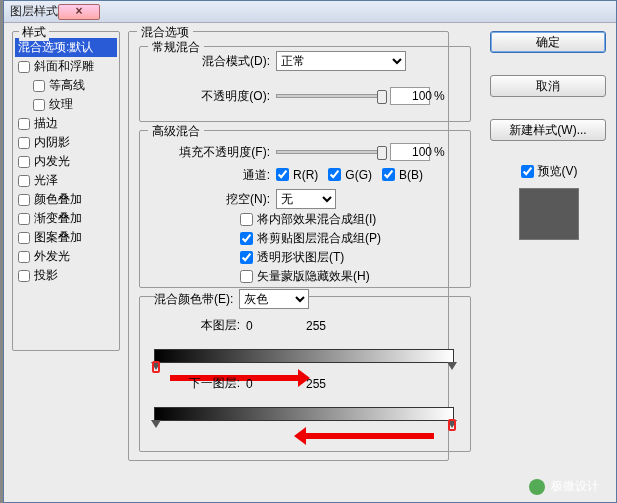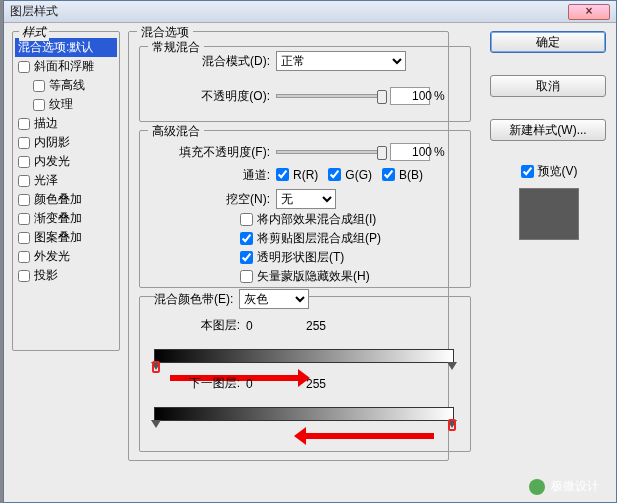--- a/index.html
+++ b/index.html
@@ -1,23 +1,23 @@
 <!DOCTYPE html>
 <html><head>
 <meta charset="utf-8">
 <style>
 * { box-sizing: border-box; margin: 0; padding: 0; font-family: "Microsoft YaHei", "SimSun", sans-serif; font-size: 12px; }
 body { background: #888; width: 617px; height: 503px; position: relative; overflow: hidden; }
 .window { position: absolute; top: 0; left: 3px; width: 614px; height: 503px; background: #ececec; border: 1px solid #5a7aa0; }
-.titlebar { height: 22px; background: linear-gradient(#e8eef8, #cfd9e8); border-bottom: 1px solid #aab; display: flex; align-items: center; padding: 0 6px; justify-content: space-between; }
+.titlebar { height: 22px; background: linear-gradient(#e8eef8, #cfd9e8); border-bottom: 1px solid #aab; display: flex; align-items: center; padding: 0 6px; }
 .title { color: #222; }
 .winbtn { width: 42px; height: 16px; background: linear-gradient(#fce,#faa); border: 1px solid #a66; border-radius: 2px; text-align: center; line-height: 12px; color: #633; font-weight: bold; cursor: pointer; }
 .body { position: absolute; top: 22px; left: 0; right: 0; bottom: 0; padding: 8px; }
 .stylebox { position: absolute; left: 8px; top: 8px; width: 108px; height: 320px; border: 1px solid #9a9a9a; border-radius: 2px; }
-.stylebox .hdr { position: absolute; top: -8px; left: 6px; background: #ececec; padding: 0 3px; font-style: italic; }
+.stylebox .hdr { position: absolute; top: -8px; left: 6px; background: #ececec; padding: 0 3px; }
 .stylelist { padding: 6px 2px 2px 2px; }
 .style-row { display: flex; align-items: center; height: 19px; padding: 0 3px; cursor: pointer; }
 .style-row.sel { background: #2a5bd7; color: #fff; }
 .style-row input[type=checkbox] { margin-right: 4px; width: 12px; height: 12px; }
 .style-row.indent { padding-left: 18px; }
 .groupbox { position: absolute; border: 1px solid #9a9a9a; border-radius: 2px; }
 .groupbox .legend { position: absolute; top: -8px; left: 8px; background: #ececec; padding: 0 4px; }
 .blendopt { left: 124px; top: 8px; width: 321px; height: 430px; }
 .general { left: 10px; top: 14px; width: 332px; height: 76px; }
 .advanced { left: 10px; top: 98px; width: 332px; height: 158px; }

